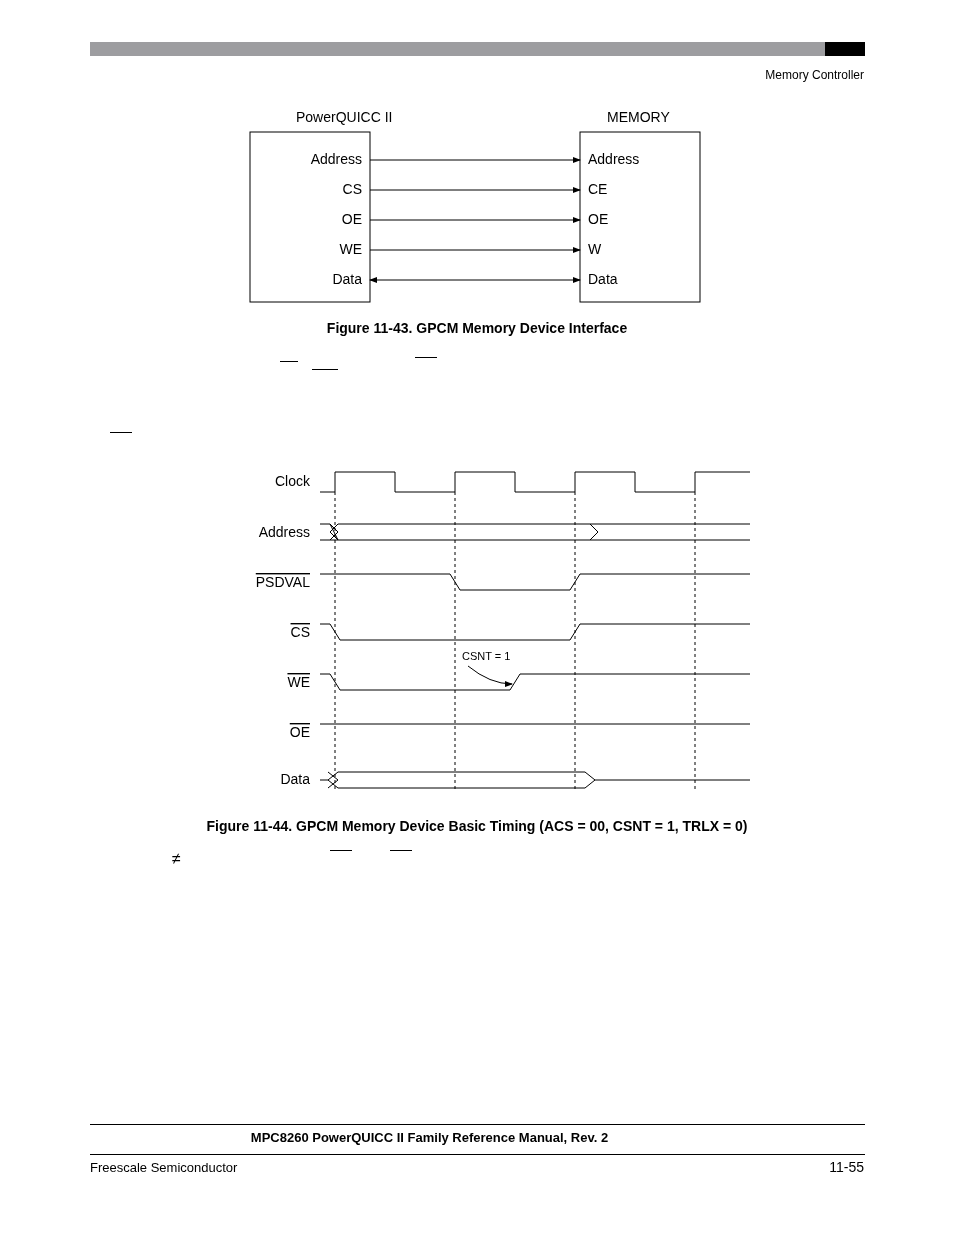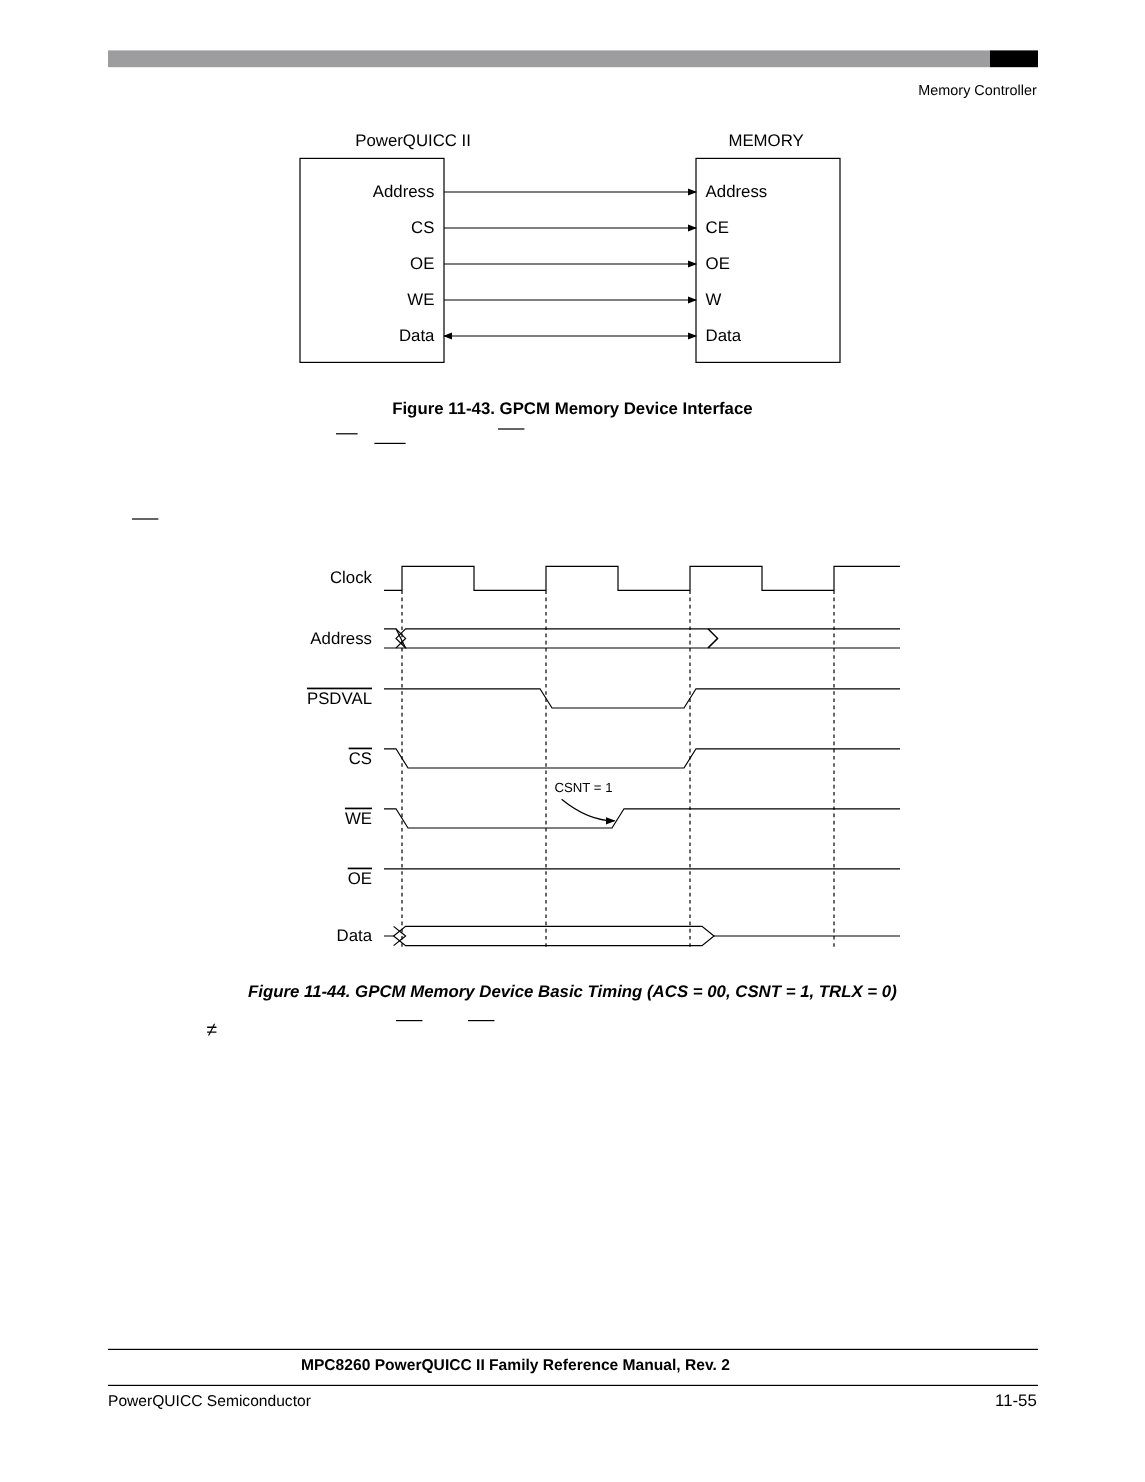--- a/index.html
+++ b/index.html
@@ -125,21 +125,21 @@
 
     <text x="122" y="150" font-size="14" text-anchor="end">WE</text>
     <line x1="130" y1="146" x2="340" y2="146" stroke="#000" stroke-width="1" marker-end="url(#ah)"></line>
     <text x="348" y="150" font-size="14">W</text>
 
     <text x="122" y="180" font-size="14" text-anchor="end">Data</text>
     <line x1="130" y1="176" x2="340" y2="176" stroke="#000" stroke-width="1" marker-end="url(#ah)" marker-start="url(#ahr)"></line>
     <text x="348" y="180" font-size="14">Data</text>
   </svg>
 
-  <div class="fig-caption" style="position:absolute; top:320px; left:0; width:954px;margin-top:12px;">Figure 11-43. GPCM Memory Device Interface</div>
+  <div class="fig-caption" style="position:absolute; top:320px; left:0; width:954px;">Figure 11-43. GPCM Memory Device Interface</div>
 
   <div style="position:absolute; top:350px; left:280px; width:120px; height:20px;">
     <span style="display:inline-block;width:18px;border-top:1px solid #000;margin-right:26px;"></span>
     <span style="display:inline-block;width:26px;border-top:1px solid #000;position:relative;top:8px;left:-16px;"></span>
     <span style="display:inline-block;width:22px;border-top:1px solid #000;position:relative;top:-4px;left:58px;"></span>
   </div>
 
   <div style="position:absolute; top:432px; left:110px; width:22px;border-top:1px solid #000;"></div>
 
   <svg width="600" height="350" style="position:absolute; top:462px; left:190px;">
@@ -180,28 +180,28 @@
     <text x="120" y="275" font-size="14" text-anchor="end" text-decoration="overline">OE</text>
     <path d="M130,262 L560,262" fill="none" stroke="#000" stroke-width="1"></path>
 
     <text x="120" y="322" font-size="14" text-anchor="end">Data</text>
     <line x1="130" y1="318" x2="138" y2="318" stroke="#000" stroke-width="1"></line>
     <path d="M138,310 L148,318 L138,326" fill="none" stroke="#000" stroke-width="1"></path>
     <path d="M148,310 L395,310 L405,318 L395,326 L148,326 L138,318 Z" fill="none" stroke="#000" stroke-width="1"></path>
     <line x1="405" y1="318" x2="560" y2="318" stroke="#000" stroke-width="1"></line>
   </svg>
 
-  <div class="fig-caption" style="position:absolute; top:818px; left:0; width:954px;font-style:italic;">Figure 11-44. GPCM Memory Device Basic Timing (ACS = 00, CSNT = 1, TRLX = 0)</div>
+  <div class="fig-caption" style="position:absolute; top:818px; left:0; width:954px;">Figure 11-44. GPCM Memory Device Basic Timing (ACS = 00, CSNT = 1, TRLX = 0)</div>
 
   <div style="position:absolute; top:850px; left:172px; font-size:16px;">≠</div>
   <div style="position:absolute; top:850px; left:330px; width:22px; border-top:1px solid #000;"></div>
   <div style="position:absolute; top:850px; left:390px; width:22px; border-top:1px solid #000;"></div>
 
   <div class="bottom-rule" style="bottom:110px;"></div>
 
   <div class="footer-title">MPC8260 PowerQUICC II Family Reference Manual, Rev. 2</div>
 
   <div class="bottom-rule" style="bottom:80px;"></div>
 
-  <div class="footer-left">PowerQUICC Semiconductor</div>
+  <div class="footer-left">Freescale Semiconductor</div>
   <div class="footer-right">11-55</div>
 
 </div>
 
 </body></html>

